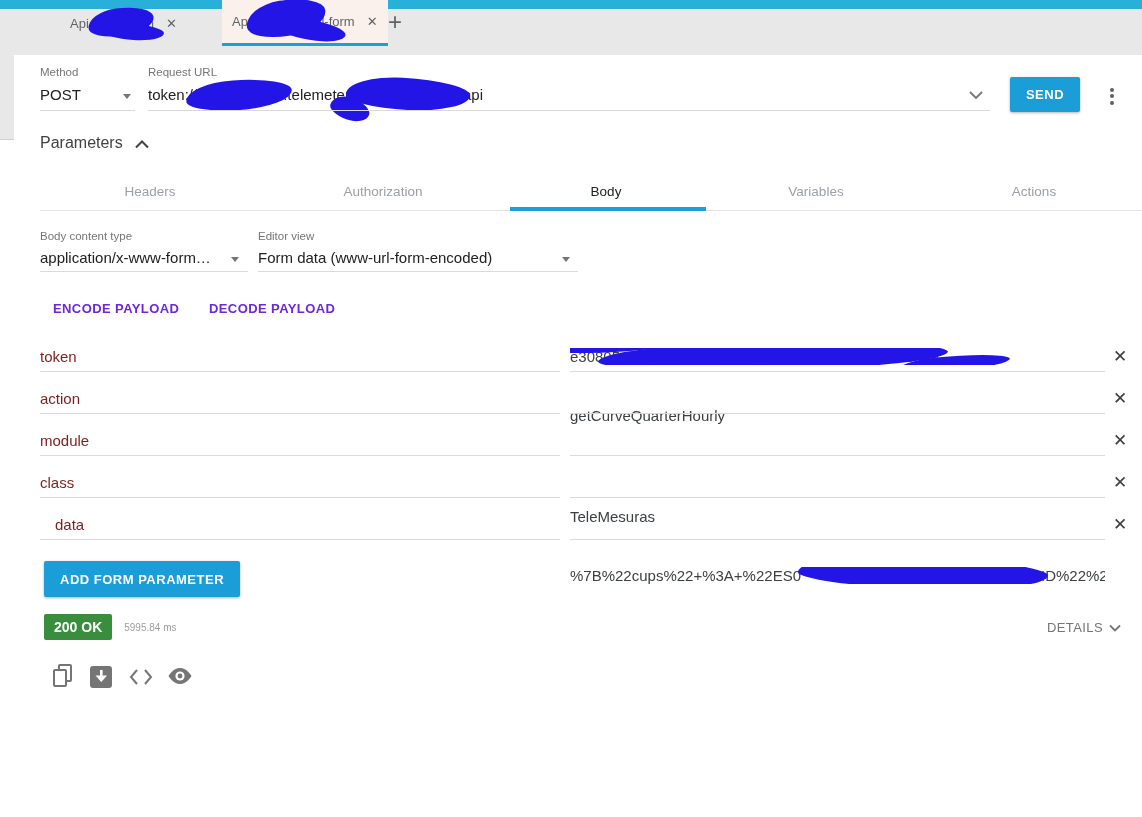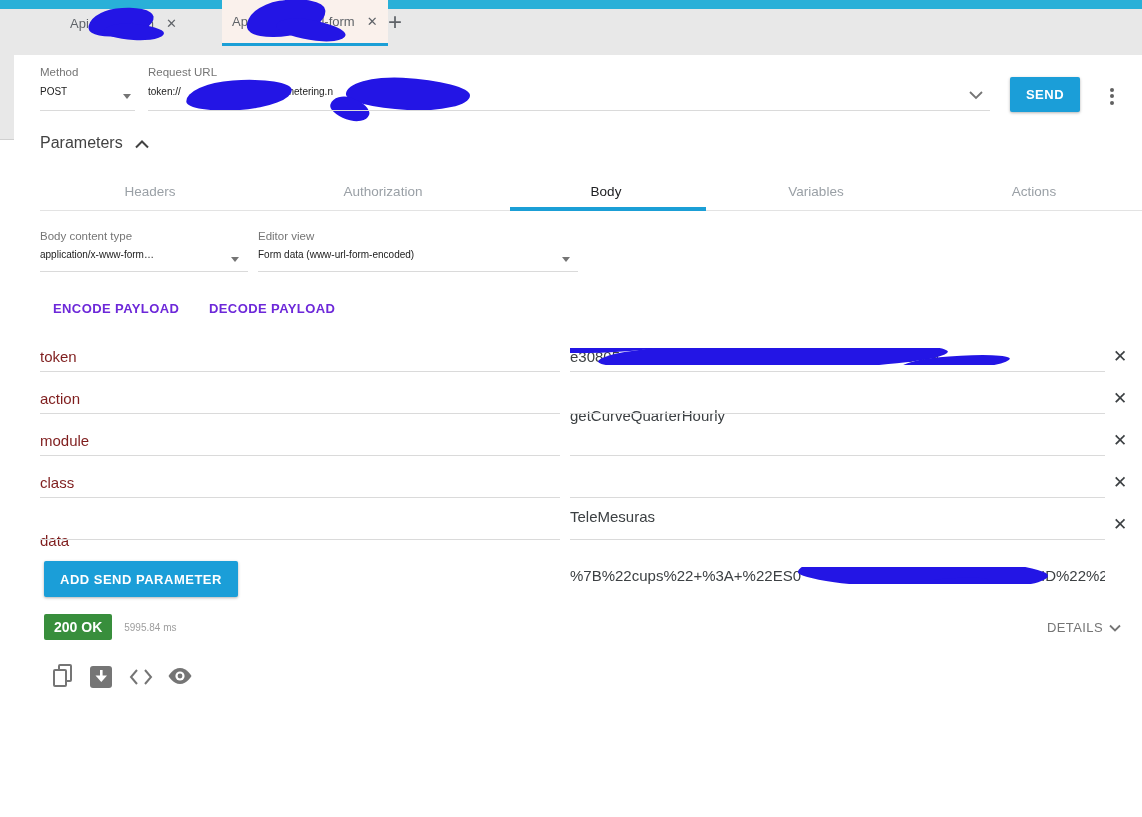--- a/index.html
+++ b/index.html
@@ -9,21 +9,21 @@
   
   .topbar{left:0;top:0;width:1142px;height:9px;background:#29b0d8;}
   .tabstrip{left:0;top:9px;width:1142px;height:46px;background:#e8e8e8;}
   .leftstrip{left:0;top:55px;width:14px;height:84px;background:#e8e8e8;border-bottom:1px solid #d0d0d0;}
   .tab{position:absolute;top:0;height:46px;display:flex;align-items:center;font-size:13px;color:#5f6368;}
   .tab-close{margin-left:12px;font-size:13px;color:#5f6368;cursor:pointer;}
   .tab.active{background:#faf1ec;border-bottom:3px solid #1b9fd6;height:43px;}
   .newtab{position:absolute;left:388px;top:8px;font-size:24px;color:#5f6368;font-weight:400;}
   
   .lbl{font-size:11.5px;color:#757575;}
-  .val{font-size:10px;color:#212121;white-space:nowrap;}
+  .val{font-size:15px;color:#212121;white-space:nowrap;}
   .underline{height:1px;background:#dadada;}
   .caret{width:0;height:0;border-left:4.5px solid transparent;border-right:4.5px solid transparent;border-top:5px solid #757575;}
   
   .btn-blue{background:#1b9ed8;color:#fff;font-size:13px;font-weight:bold;letter-spacing:.5px;border-radius:2px;display:flex;align-items:center;justify-content:center;box-shadow:0 1px 3px rgba(0,0,0,.3);cursor:pointer;}
   .textbtn{font-size:13px;color:#6d28d9;font-weight:bold;letter-spacing:.4px;cursor:pointer;}
   
   .ptab{position:absolute;top:184px;transform:translateX(-50%);font-size:13.5px;color:#9aa0a6;cursor:pointer;white-space:nowrap;}
   .ptab.current{color:#202124;}
   
   .rowname{font-size:15px;color:#7f1d1d;text-align:right;}
@@ -139,31 +139,31 @@
   <div class="abs underline" style="left:40px;top:455px;width:520px;"></div>
   <div class="abs underline" style="left:570px;top:455px;width:535px;"></div>
   <div class="abs rowx" style="left:1113px;top:432px;">✕</div>
 
   <div class="abs rowname" style="left:40px;top:474px;">class</div>
   <div class="abs underline" style="left:40px;top:497px;width:520px;"></div>
   <div class="abs rowval" style="left:570px;top:474px;">TeleMesuras</div>
   <div class="abs underline" style="left:570px;top:497px;width:535px;"></div>
   <div class="abs rowx" style="left:1113px;top:474px;">✕</div>
 
-  <div class="abs rowname" style="left:40px;top:516px;margin-top:16px;">data</div>
+  <div class="abs rowname" style="left:55px;top:516px;">data</div>
   <div class="abs underline" style="left:40px;top:539px;width:520px;"></div>
   <div class="abs rowval" style="left:570px;top:516px;">
     <span>%7B%22cups%22+%3A+%22ES0</span><span class="sp" style="width:240px;"></span><span>ID%22%2C+%22initDat</span>
     <span class="scrib" style="left:228px;top:-10px;width:250px;height:32px;transform:rotate(2deg);"></span>
     <span class="scrib" style="left:290px;top:14px;width:130px;height:20px;transform:rotate(-8deg);"></span>
   </div>
   <div class="abs underline" style="left:570px;top:539px;width:535px;"></div>
   <div class="abs rowx" style="left:1113px;top:516px;">✕</div>
 
-  <div class="abs btn-blue" style="left:44px;top:561px;height:36px;padding:0 16px;">ADD SEND PARAMETER</div>
+  <div class="abs btn-blue" style="left:44px;top:561px;height:36px;padding:0 16px;">ADD FORM PARAMETER</div>
 
   <div class="abs" style="left:44px;top:614px;display:flex;align-items:center;gap:12px;">
     <span class="badge">200 OK</span>
     <span class="ms">5995.84 ms</span>
   </div>
   <div class="abs details" style="left:1047px;top:620px;">
     <span>DETAILS</span>
     <svg width="12" height="8">
         <path d="M1 1.5 L6 6.5 L11 1.5" fill="none" stroke="#757575" stroke-width="1.8"></path>
       </svg>

